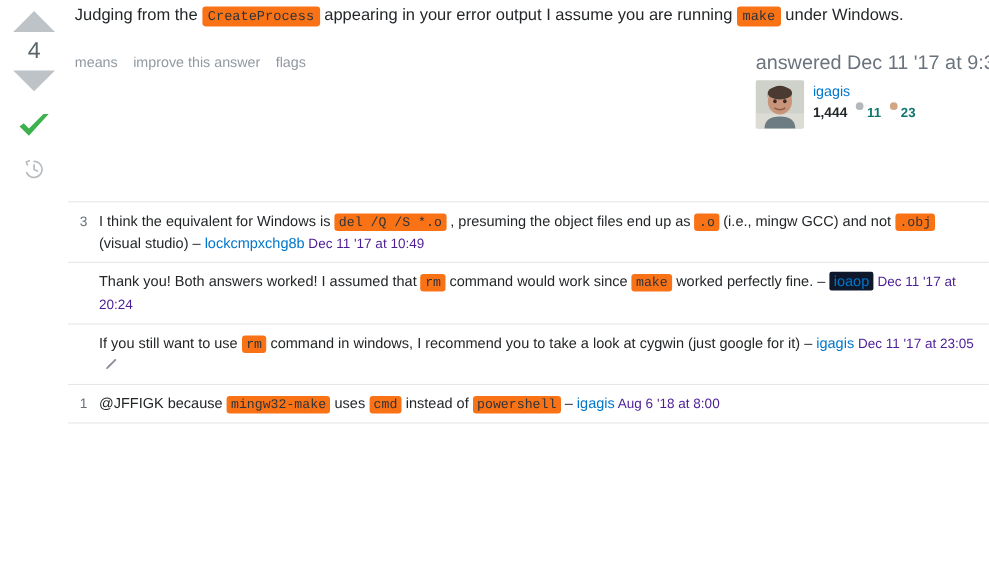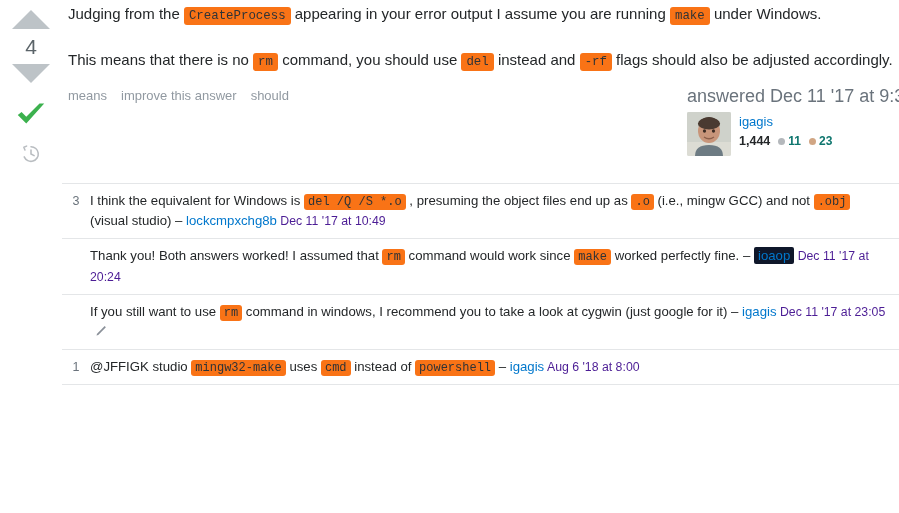--- a/index.html
+++ b/index.html
@@ -138,21 +138,20 @@
     color: #0077cc;
     font-size: 13px;
     line-height: 17px;
     cursor: pointer;
   }
   .sig-rep {
     font-size: 12px;
     line-height: 18px;
     color: #242729;
     display: flex;
-    align-items: center;
     gap: 3px;
     margin-top: 2px;
   }
   .sig-rep b { font-weight: bold; color: #242729; font-size: 12.5px; }
   .badge-dot {
     display: inline-block;
     width: 7px; height: 7px;
     border-radius: 50%;
     margin-left: 5px;
   }
@@ -231,28 +230,27 @@
       <svg class="history-icon" viewBox="0 0 24 24">
         <path d="M12 4 A8 8 0 1 1 4.6 15.2" fill="none" stroke="#b9bdc1" stroke-width="1.7" stroke-linecap="round"></path>
         <path d="M7.2 3.4 L4.2 4.6 L5.4 7.6" fill="none" stroke="#b9bdc1" stroke-width="1.7" stroke-linecap="round" stroke-linejoin="round"></path>
         <path d="M12 7.6 L12 12 L15.4 13.8" fill="none" stroke="#b9bdc1" stroke-width="1.7" stroke-linecap="round"></path>
       </svg>
     </div>
 
     <div class="postcell">
       <div class="post-text">
         <p class="p1"><span>Judging from the </span><code>CreateProcess</code><span> appearing in your error output I assume you are running </span><code>make</code><span> under Windows.</span></p>
-        <p><span>This means that there is no </span><code>rm</code><span> command, you should use </span><code>del</code><span> instead and </span><code>-rf</code><span> flags should also be adjusted accordingly.</span></p>
       </div>
 
       <div class="post-menu-row">
         <div class="post-menu">
           <span>means</span>
           <span>improve this answer</span>
-          <span>should</span>
+          <span>flags</span>
         </div>
 
         <div class="signature">
           <div class="sig-time">answered Dec 11 '17 at 9:34</div>
           <div class="sig-user">
             <div class="avatar">
               <svg width="44" height="44" viewBox="0 0 44 44">
                 <rect x="0" y="0" width="44" height="44" fill="#dcdcd4"></rect>
                 <rect x="0" y="0" width="44" height="30" fill="#cfd2cb"></rect>
                 <ellipse cx="22" cy="19" rx="11" ry="12" fill="#c8957a"></ellipse>
@@ -290,17 +288,17 @@
         <div class="c-body"><span>Thank you! Both answers worked! I assumed that </span><code>rm</code><span> command would work since </span><code>make</code><span> worked perfectly fine. </span><span class="c-dash">– </span><span class="c-user op">ioaop</span><span class="c-date"> Dec 11 '17 at 20:24</span></div>
       </div>
       <div class="comment">
         <div class="c-score"></div>
         <div class="c-body"><span>If you still want to use </span><code>rm</code><span> command in windows, I recommend you to take a look at cygwin (just google for it) </span><span class="c-dash">– </span><span class="c-user">igagis</span><span class="c-date"> Dec 11 '17 at 23:05</span><svg class="pencil" width="13" height="13" viewBox="0 0 14 14">
             <path d="M11.5 1.2 L12.8 2.5 L4.6 10.7 L2.6 11.4 L3.3 9.4 Z" fill="#8a9099"></path>
           </svg></div>
       </div>
       <div class="comment">
         <div class="c-score">1</div>
-        <div class="c-body"><span>@JFFIGK studio </span><code>mingw32-make</code><span> uses </span><code>cmd</code><span> instead of </span><code>powershell</code><span> </span><span class="c-dash">– </span><span class="c-user">igagis</span><span class="c-date"> Aug 6 '18 at 8:00</span></div>
+        <div class="c-body"><span>@JFFIGK because </span><code>mingw32-make</code><span> uses </span><code>cmd</code><span> instead of </span><code>powershell</code><span> </span><span class="c-dash">– </span><span class="c-user">igagis</span><span class="c-date"> Aug 6 '18 at 8:00</span></div>
       </div>
     </div>
 
 </div>
 
 </body></html>

